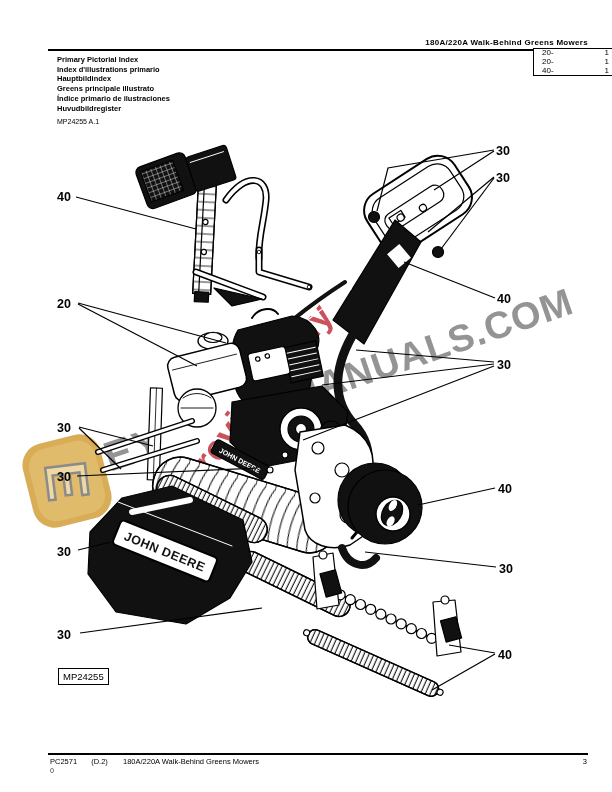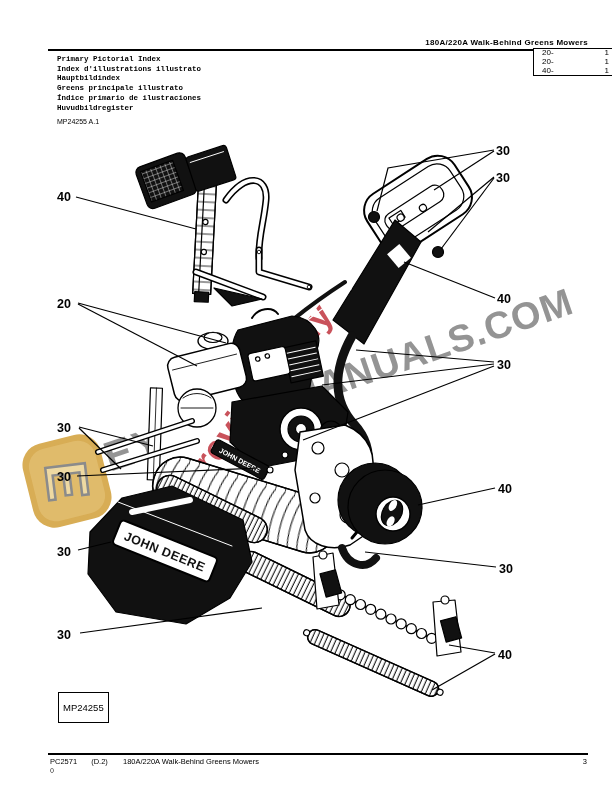--- a/index.html
+++ b/index.html
@@ -2,47 +2,47 @@
 <html><head>
 <meta charset="utf-8">
 <style>
   html,body{margin:0;padding:0;background:#e8e8e8;}
   .page{
     position:relative;width:612px;height:792px;background:#fff;margin:0 auto;
     font-family:"Liberation Sans",sans-serif;color:#000;overflow:hidden;
   }
   .hdr-title{position:absolute;top:38px;right:24px;font-size:8px;font-weight:bold;letter-spacing:.3px;white-space:nowrap;}
   .hdr-rule{position:absolute;left:48px;right:24px;top:49px;height:2px;background:#000;}
-  .index-block{position:absolute;left:57px;top:55px;font-size:7.5px;font-weight:bold;line-height:9.7px;font-family:Liberation Mono, monospace;}
+  .index-block{position:absolute;left:57px;top:55px;font-size:7.5px;font-weight:bold;line-height:9.7px;}
   .index-code{position:absolute;left:57px;top:118px;font-size:7px;}
   .index-table{position:absolute;left:533px;top:48px;width:80px;border:1.2px solid #000;font-size:8px;box-sizing:border-box;background:#fff;}
   .index-table .row{display:flex;justify-content:space-between;padding:0 3px 0 8px;line-height:8.8px;}
   .diagram-svg{position:absolute;left:0;top:0;}
-  .mp-box{position:absolute;left:58px;top:692px;border:1.1px solid #000;font-size:9.5px;padding:9px 4px;background:#fff;}
+  .mp-box{position:absolute;left:58px;top:668px;border:1.1px solid #000;font-size:9.5px;padding:2px 4px;background:#fff;}
   .footer-rule{position:absolute;left:48px;right:24px;top:753px;height:1.5px;background:#000;}
   .footer-left{position:absolute;left:50px;top:757px;font-size:7.5px;white-space:nowrap;text-align:center;}
   .footer-left .gap1{margin-left:12px;} .footer-left .gap2{margin-left:13px;}
   .footer-page{position:absolute;right:25px;top:757px;font-size:7.5px;}
   .footer-note{position:absolute;left:50px;top:767px;font-size:6px;}
   .leader{fill:none;stroke:#000;stroke-width:1.2px;}
   .callout{font-family:"Liberation Sans",sans-serif;font-size:12.5px;font-weight:bold;}
   .wm-text{font-family:"Liberation Sans",sans-serif;font-weight:bold;}
   svg *{vector-effect:none;}
 </style>
 </head>
 <body>
 
 <div class="page">
 
   <div class="hdr-title">180A/220A Walk-Behind Greens Mowers</div>
   <div class="hdr-rule"></div>
 
   <div class="index-block" id="index-lines">
       <div>Primary Pictorial Index</div>
-      <div>Index d'illustrations illustrato</div>
+      <div>Index d'illustrations primario</div>
       <div>Hauptbildindex</div>
       <div>Greens principale illustrato</div>
       <div>Índice primario de ilustraciones</div>
       <div>Huvudbildregister</div>
     </div>
   <div class="index-code">MP24255 A.1</div>
 
   <div class="index-table" id="index-table-rows">
       <div class="row">
         <span>20-</span>

